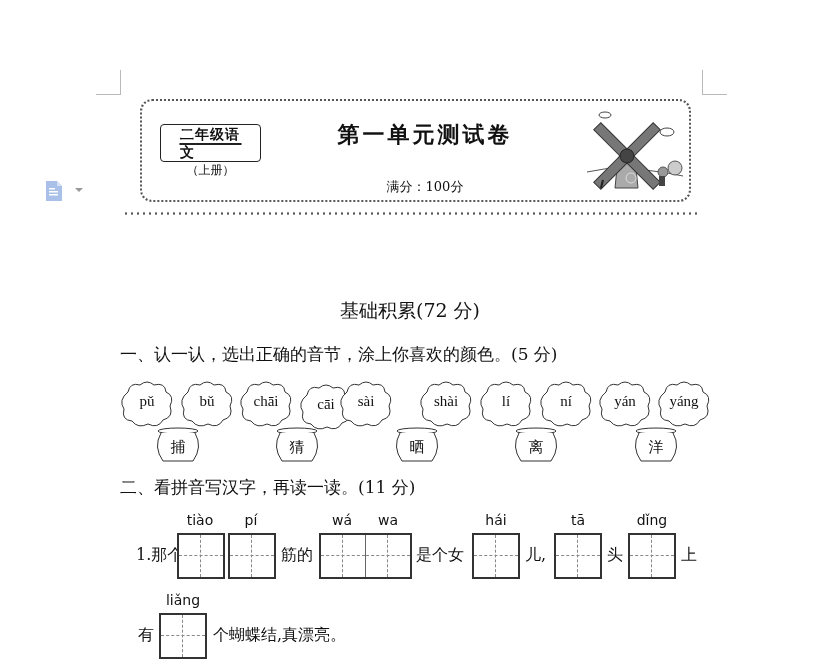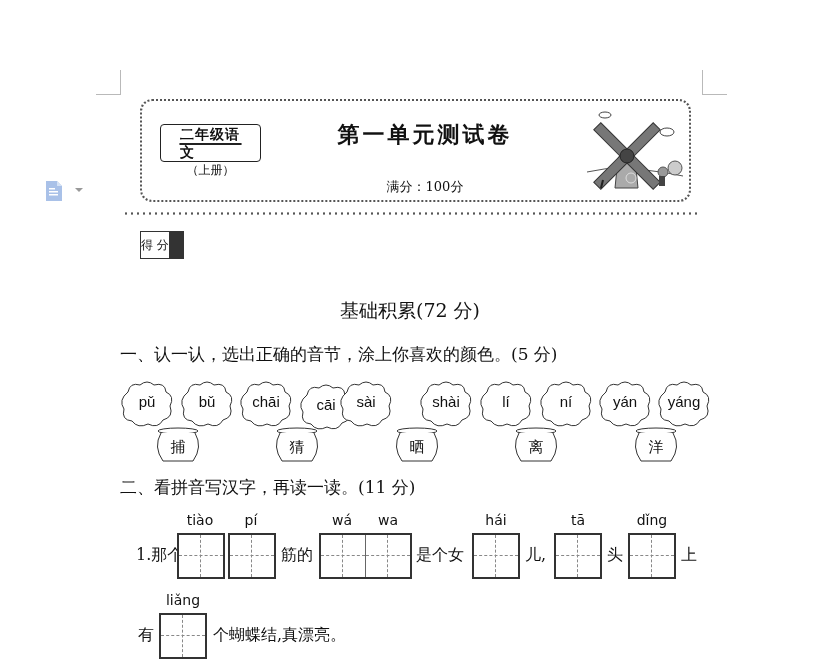--- a/index.html
+++ b/index.html
@@ -16,21 +16,21 @@
   .windmill{position:absolute;left:585px;top:110px;width:100px;height:88px;}
   .divider{position:absolute;left:123px;top:212px;width:574px;height:3px;background-image:radial-gradient(circle,#555 1px,transparent 1.3px);background-size:6px 3px;}
   table.score{position:absolute;left:140px;top:231px;border-collapse:collapse;font-family:"DejaVu Sans",sans-serif;font-size:12px;}
   table.score td{border:1px solid #333;height:26px;text-align:center;padding:0;}
   table.score{border:1.5px solid #222;}
   .section-title{position:absolute;left:120px;top:298px;width:580px;text-align:center;font-size:19px;}
   .q-title{position:absolute;left:120px;font-family:"DejaVu Sans",sans-serif;font-size:17px;}
   .q-title .pts{font-family:"DejaVu Serif",serif;}
   .cloud{position:absolute;width:58px;height:50px;}
   .cloud svg{position:absolute;left:0;top:0;}
-  .cloud span{position:absolute;left:0;top:13px;width:58px;text-align:center;font-family:Liberation Sans, sans-serif;font-size:15px;}
+  .cloud span{position:absolute;left:0;top:13px;width:58px;text-align:center;font-family:Liberation Serif, serif;font-size:15px;}
   .pot{position:absolute;width:46px;height:36px;}
   .pot svg{position:absolute;left:0;top:0;}
   .pot span{position:absolute;left:0;top:11px;width:46px;text-align:center;font-size:15px;}
   .grid-box{position:absolute;height:46px;border:2px solid #333;box-sizing:border-box;background:
     linear-gradient(#fff,#fff);}
   .cell{position:absolute;top:0;height:42px;width:44px;}
   .cell .h{position:absolute;left:0;top:20px;width:100%;border-top:1px dashed #888;}
   .cell .v{position:absolute;left:21px;top:0;height:100%;border-left:1px dashed #888;}
   .cell .sep{position:absolute;right:-1px;top:0;height:100%;border-right:1px solid #333;}
   .pinyin{position:absolute;font-family:"DejaVu Sans",sans-serif;font-size:14px;text-align:center;}
@@ -79,37 +79,20 @@
     <circle cx="90" cy="58" r="7" fill="#ccc" stroke="#555"></circle>
     <rect x="74" y="66" width="6" height="10" fill="#444"></rect>
     <path d="M18 70 l-2 8" stroke="#222" stroke-width="2"></path>
   </svg>
 </div>
 
 <div class="divider"></div>
 
 <table class="score">
   <tbody>
-  <tr>
-    <td>得 分</td>
-    <td></td>
-        <td></td>
-    <td></td>
-        <td></td>
-    <td></td>
-        <td></td>
-    <td></td>
-        <td></td>
-    <td></td>
-        <td></td>
-    <td></td>
-        <td></td>
-    <td></td>
-        <td></td>
-  </tr>
 </tbody>
   </table>
 
 <div class="section-title">基础积累(72 分)</div>
 
 <div class="q-title" style="top:343px">
   <span>一、认一认，选出正确的音节，涂上你喜欢的颜色。</span><span class="pts">(5 分)</span>
 </div>
 
 <div id="q1-groups"></div>

